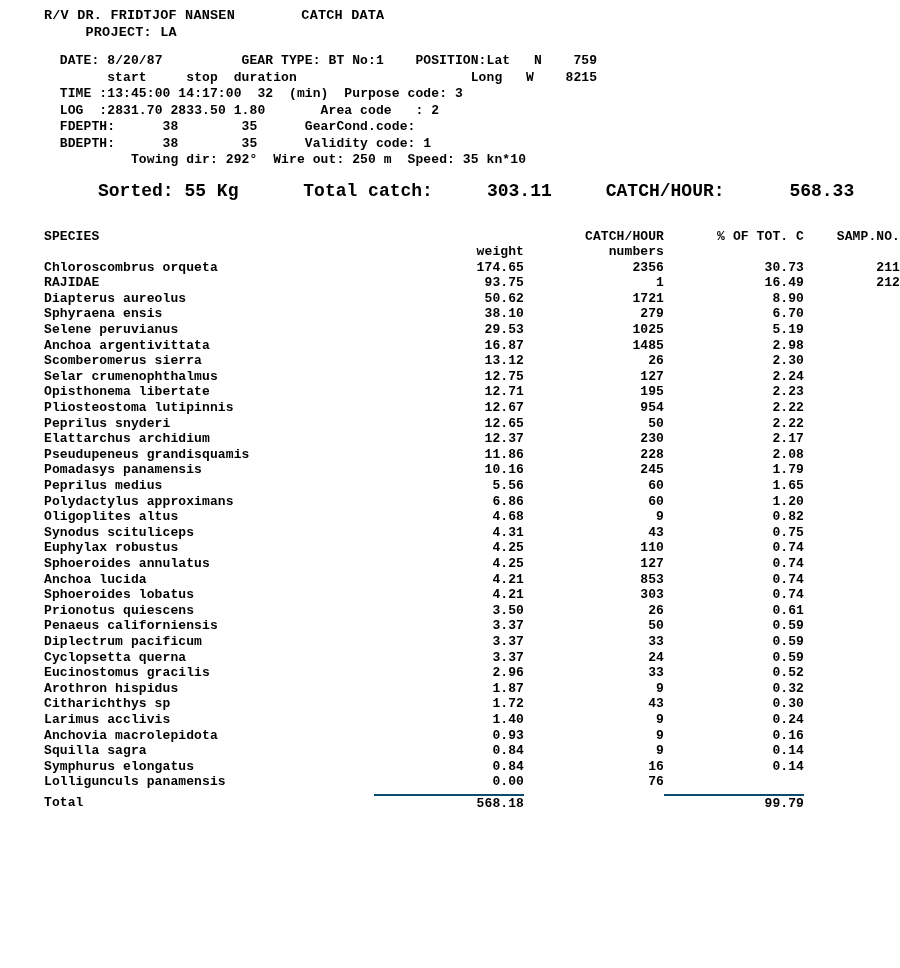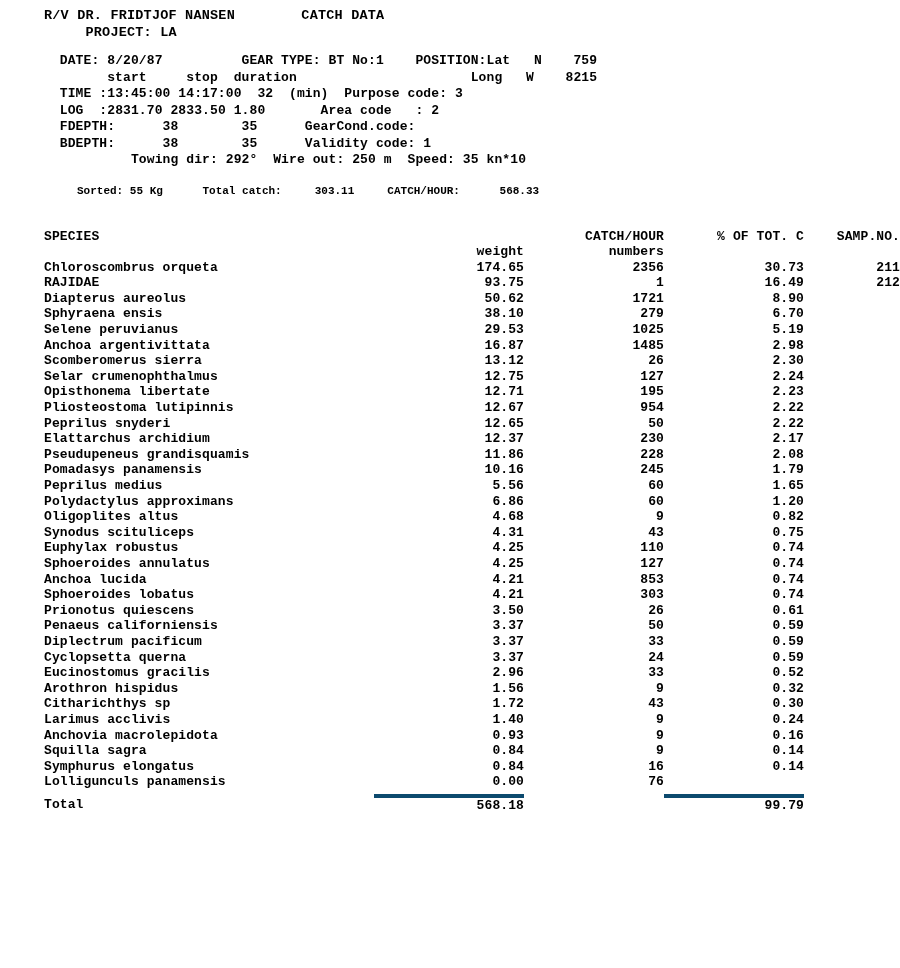--- a/index.html
+++ b/index.html
@@ -40,21 +40,21 @@
   .hdr-line2 { margin-bottom: 12px; }
 
   .meta {
     font-size: 13px;
     font-weight: bold;
     line-height: 16.5px;
     letter-spacing: 0.1px;
   }
 
   .sorted {
-    font-size: 11px;
+    font-size: 18px;
     font-weight: bold;
     line-height: 16px;
     margin-top: 14px;
   }
 
   
   .tbl {
     margin-top: 30px;
     font-size: 13px;
     font-weight: bold;
@@ -79,21 +79,21 @@
   .c-numbers { width: 140px; text-align: right !important; }
   .c-pct     { width: 140px; text-align: right !important; }
   .c-samp    { width: 96px;  text-align: right !important; }
 
   .subhdr { font-size: 12.5px; }
 
   .total-row td {
     padding-top: 5px;
   }
   .ruled {
-    border-top: 4px solid #0c4a6e;
+    border-top: 2px solid #0c4a6e;
   }
   .totals-gap td { height: 4px; }
 
   .nowrap { white-space: pre; }
 </style>
 </head>
 <body>
 
 <div class="page">
   <div class="doc">
@@ -331,21 +331,21 @@
             </tr>
             <tr>
               <td class="c-species">Eucinostomus gracilis</td>
               <td class="c-weight">2.96</td>
               <td class="c-numbers">33</td>
               <td class="c-pct">0.52</td>
               <td class="c-samp"></td>
             </tr>
             <tr>
               <td class="c-species">Arothron hispidus</td>
-              <td class="c-weight">1.56</td>
+              <td class="c-weight">1.87</td>
               <td class="c-numbers">9</td>
               <td class="c-pct">0.32</td>
               <td class="c-samp"></td>
             </tr>
             <tr>
               <td class="c-species">Citharichthys sp</td>
               <td class="c-weight">1.72</td>
               <td class="c-numbers">43</td>
               <td class="c-pct">0.30</td>
               <td class="c-samp"></td>

